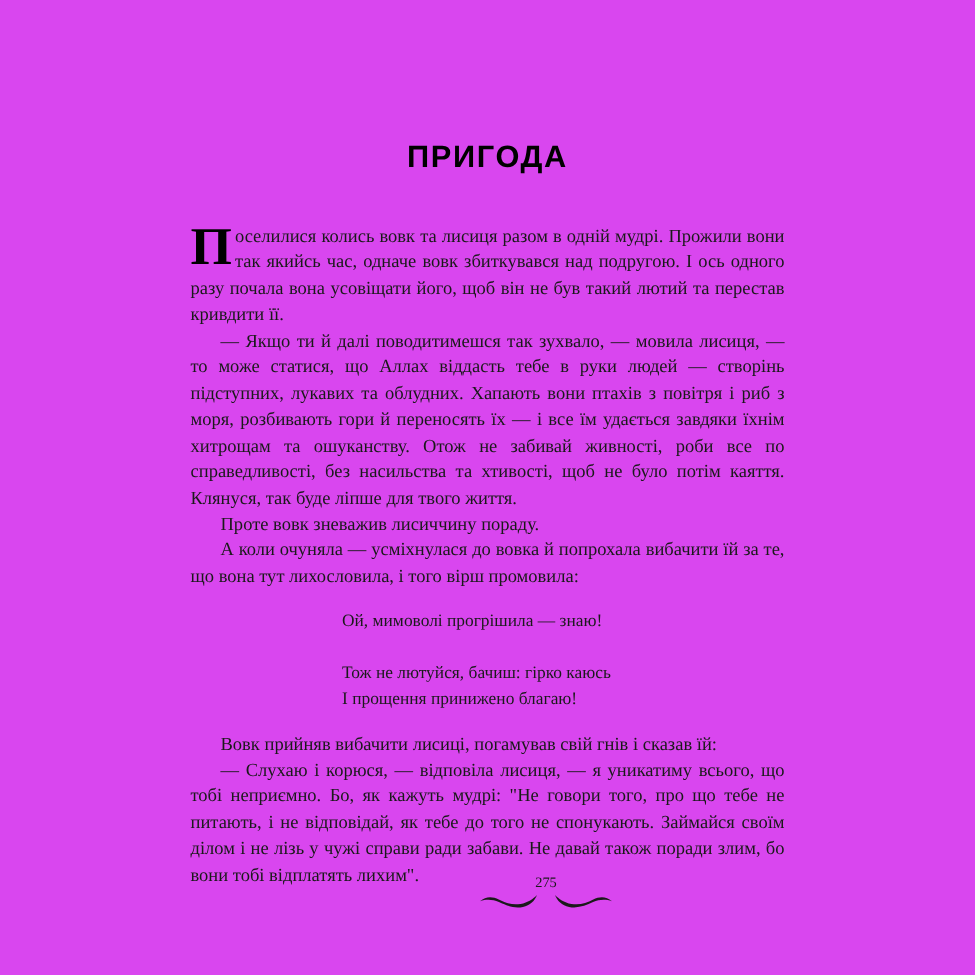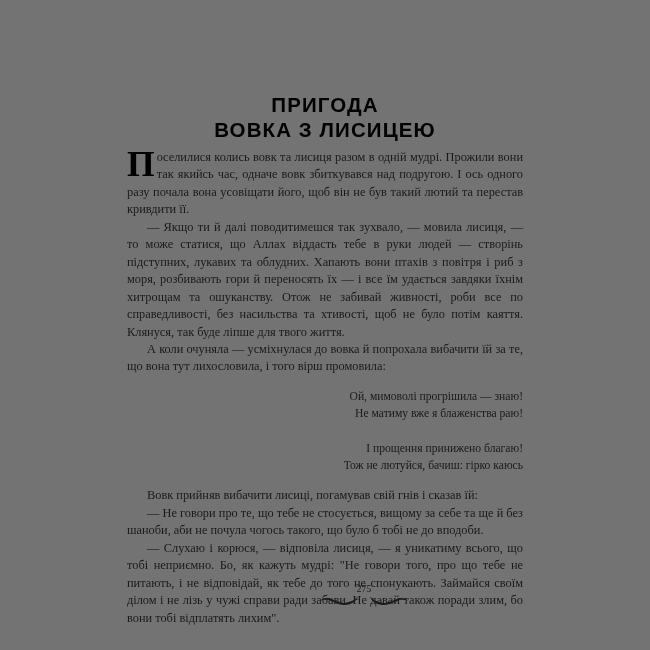--- a/index.html
+++ b/index.html
@@ -4,21 +4,21 @@
 <style>
   html, body {
     margin: 0;
     padding: 0;
     background: #ffffff;
   }
   .page {
     position: relative;
     width: 650px;
     height: 650px;
-    background: #737373;
+    background: #d946ef;
     overflow: hidden;
     font-family: "Liberation Serif", "DejaVu Serif", serif;
     color: #1a1a1a;
   }
 
   
   .title-block {
     position: absolute;
     left: 0;
     top: 92px;
@@ -73,21 +73,21 @@
     margin: 0;
     padding-left: 101px;
   }
   .verse-stanza {
     margin: 0;
   }
   .verse-line {
     font-size: 11.6px;
     line-height: 17.3px;
     white-space: nowrap;
-    text-align: right;
+    text-align: left;
   }
   .verse-gap {
     height: 17.3px;
   }
 
   .gap-before-verse { height: 12px; }
   .gap-after-verse  { height: 13px; }
 
   
   .footer {
@@ -122,52 +122,50 @@
     height: 18px;
   }
 </style>
 </head>
 <body>
 
 <div class="page">
 
   <div class="title-block">
     <div class="title-line">ПРИГОДА</div>
-    <div class="title-line">ВОВКА З ЛИСИЦЕЮ</div>
   </div>
 
   <div class="column">
 
     <p class="body-par opening"><span class="dropcap">П</span><span>оселилися колись вовк та лисиця разом в одній мудрі. Прожили вони так якийсь час, одначе вовк збиткувався над подругою. І ось одного разу почала вона усовіщати його, щоб він не був такий лютий та перестав кривдити її.</span></p>
 
     <p class="body-par">— Якщо ти й далі поводитимешся так зухвало, — мовила лисиця, — то може статися, що Аллах віддасть тебе в руки людей — створінь підступних, лукавих та облудних. Хапають вони птахів з повітря і риб з моря, розбивають гори й переносять їх — і все їм удається завдяки їхнім хитрощам та ошуканству. Отож не забивай живності, роби все по справедливості, без насильства та хтивості, щоб не було потім каяття. Клянуся, так буде ліпше для твого життя.</p>
 
+    <p class="body-par">Проте вовк зневажив лисиччину пораду.</p>
 
 
     <p class="body-par">А коли очуняла — усміхнулася до вовка й попрохала вибачити їй за те, що вона тут лихословила, і того вірш промовила:</p>
 
     <div class="gap-before-verse"></div>
 
     <div class="verse">
       <div class="verse-stanza">
         <div class="verse-line">Ой, мимоволі прогрішила — знаю!</div>
-        <div class="verse-line">Не матиму вже я блаженства раю!</div>
       </div>
       <div class="verse-gap"></div>
       <div class="verse-stanza">
+        <div class="verse-line">Тож не лютуйся, бачиш: гірко каюсь</div>
         <div class="verse-line">І прощення принижено благаю!</div>
-        <div class="verse-line">Тож не лютуйся, бачиш: гірко каюсь</div>
       </div>
     </div>
 
     <div class="gap-after-verse"></div>
 
     <p class="body-par">Вовк прийняв вибачити лисиці, погамував свій гнів і сказав їй:</p>
 
-    <p class="body-par">— Не говори про те, що тебе не стосується, вищому за себе та ще й без шаноби, аби не почула чогось такого, що було б тобі не до вподоби.</p>
 
     <p class="body-par">— Слухаю і корюся, — відповіла лисиця, — я уникатиму всього, що тобі неприємно. Бо, як кажуть мудрі: "Не говори того, про що тебе не питають, і не відповідай, як тебе до того не спонукають. Займайся своїм ділом і не лізь у чужі справи ради забави. Не давай також поради злим, бо вони тобі відплатять лихим".</p>
 
   </div>
 
   <div class="footer">
     <div class="footer-inner">
       <svg class="ornament" viewBox="0 0 92 18">
         <path d="M2 9.8 C 6 6.2, 10.5 6.6, 14.5 8.6 C 19 10.9, 23.5 12.6, 29 11.6 C 34 10.7, 37.5 8.2, 40 5.6 C 38.6 9.4, 35.4 12.6, 30.6 13.6 C 24.6 14.8, 19.4 12.6, 14.6 10.4 C 10.6 8.6, 6.4 8.2, 2 9.8 Z" fill="#1a1a1a"></path>
         <path d="M90 9.8 C 86 6.2, 81.5 6.6, 77.5 8.6 C 73 10.9, 68.5 12.6, 63 11.6 C 58 10.7, 54.5 8.2, 52 5.6 C 53.4 9.4, 56.6 12.6, 61.4 13.6 C 67.4 14.8, 72.6 12.6, 77.4 10.4 C 81.4 8.6, 85.6 8.2, 90 9.8 Z" fill="#1a1a1a"></path>

